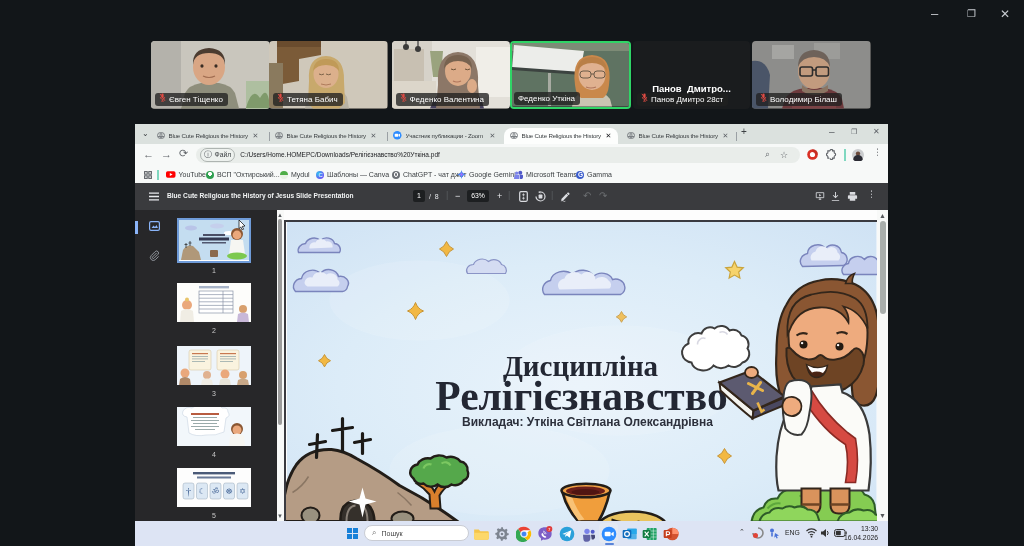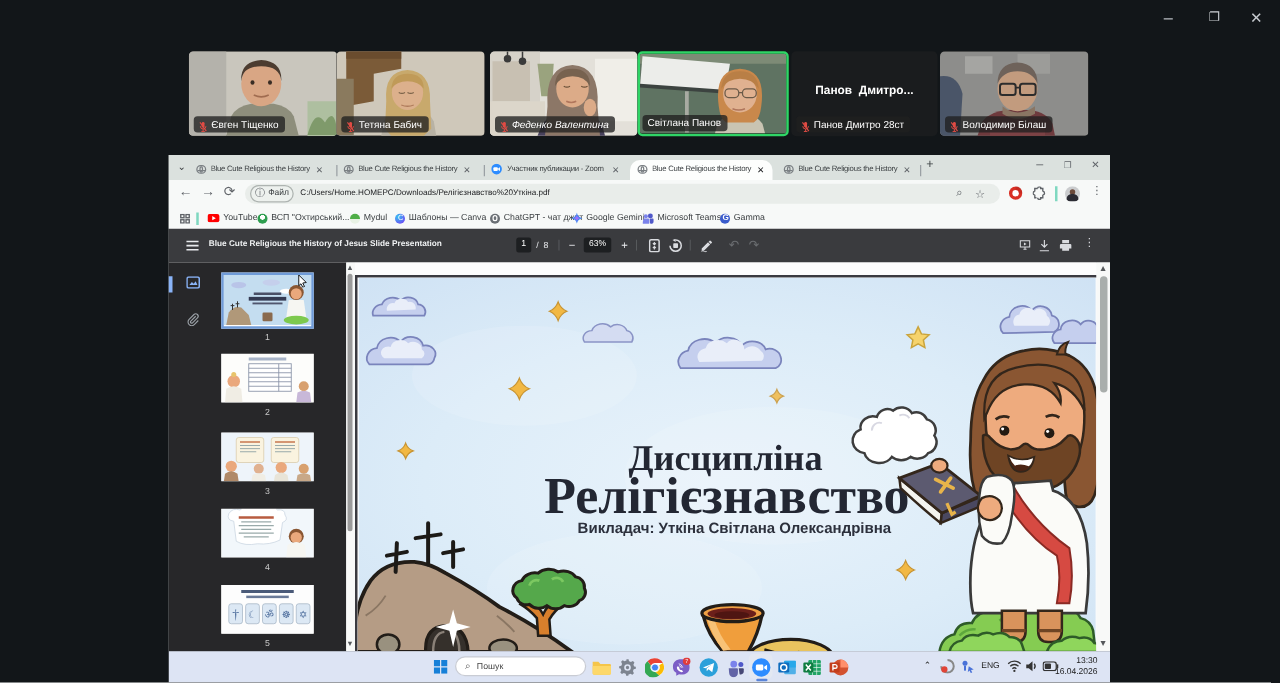--- a/index.html
+++ b/index.html
@@ -2,21 +2,21 @@
 <html><head>
 <meta charset="utf-8">
 <style>
   html,body{margin:0;padding:0;}
   body{width:1024px;height:546px;overflow:hidden;background:#121619;font-family:"Liberation Sans",sans-serif;position:relative;}
   .abs{position:absolute;}
   
   .winctl{color:#c7cbd0;}
   
   .tile{position:absolute;top:41px;width:118.5px;height:67.5px;border-radius:4px;overflow:hidden;background:#222;}
-  .tilelabel{position:absolute;left:4px;bottom:3px;height:13px;background:rgba(32,32,32,.78);border-radius:3px;color:#fff;font-size:8px;line-height:13px;padding:0 5px 0 4px;white-space:nowrap;display:flex;align-items:flex-end;}
+  .tilelabel{position:absolute;left:4px;bottom:3px;height:13px;background:rgba(32,32,32,.78);border-radius:3px;color:#fff;font-size:8px;line-height:13px;padding:0 5px 0 4px;white-space:nowrap;display:flex;align-items:flex-start;}
   
   #chrome{left:135px;top:124px;width:753px;height:397px;background:#f7f9f8;}
   #tabstrip{left:0;top:0;width:753px;height:19.5px;background:#dbe1de;}
   .tab{position:absolute;top:3.5px;height:16px;font-size:6.2px;letter-spacing:-0.2px;color:#3c4043;display:flex;align-items:center;}
   .tabx{color:#5f6368;font-size:7px;margin-left:4px;}
   .globe{width:7.5px;height:7.5px;border-radius:50%;border:1px solid #7a7f83;box-sizing:border-box;position:relative;flex:none;margin-right:4px;}
   .globe:before{content:"";position:absolute;left:50%;top:0;width:55%;height:100%;border:1px solid #7a7f83;border-radius:50%;transform:translateX(-50%);box-sizing:border-box;}
   .globe:after{content:"";position:absolute;left:0;top:50%;width:100%;border-top:1px solid #7a7f83;}
   .tabtitle{overflow:hidden;white-space:nowrap;width:80px;}
   #activetab{left:369px;width:114px;background:#fdfefd;border-radius:8px 8px 0 0;top:3.5px;height:16px;padding:0 6px;box-sizing:border-box;}
@@ -84,21 +84,21 @@
     <path d="M44,30 Q45,18 57,18 Q70,18 70,30 Q66,24 57,24 Q48,24 44,30 Z" fill="#c09a58"></path>
     <path d="M50,33 q2.5,1.5 5,0 M62,33 q-2.5,1.5 -5,0" stroke="#7a6248" stroke-width="1" fill="none"></path>
     <path d="M52,43 q5,2 10,0" stroke="#b07c5c" stroke-width="1" fill="none"></path>
   </svg>
   <div class="tilelabel"><svg width="7" height="9" viewBox="0 0 12 16" style="margin-right:3px;flex:none;">
         <rect x="4" y="1" width="4" height="8" rx="2" fill="#e04b44"></rect>
         <path d="M2,7 a4,4 0 0 0 8,0 M6,11 v3 M3.5,14.5 h5" stroke="#e04b44" stroke-width="1.4" fill="none"></path>
         <path d="M1.5,1.5 L10.5,14" stroke="#e04b44" stroke-width="1.6"></path>
       </svg>Тетяна Бабич</div>
 </div>
-<div class="tile" style="left:391.5px;font-style:italic;">
+<div class="tile" style="left:391.5px;">
   <svg width="118.5" height="67.5" viewBox="0 0 118.5 67.5">
     <rect width="118.5" height="67.5" fill="#e3e0d9"></rect>
     <rect x="0" y="0" width="40" height="67.5" fill="#d6d2c9"></rect>
     <rect x="2" y="8" width="30" height="32" fill="#c8c0b2"></rect>
     <rect x="84" y="6" width="34" height="50" fill="#f0eee8"></rect>
     <path d="M38,10 l3,26 l8,0 l2,-26 Z" fill="#9aa37e"></path>
     <circle cx="14" cy="6" r="3" fill="#3a3a3a"></circle>
       <rect x="13.4" y="0" width="1.2" height="5" fill="#3a3a3a"></rect>
     <circle cx="26" cy="8" r="3" fill="#3a3a3a"></circle>
       <rect x="25.4" y="0" width="1.2" height="7" fill="#3a3a3a"></rect>
@@ -128,24 +128,24 @@
 
     <path d="M60,63.5 L62,56 Q66,50 74,49 L86,49 Q94,50 98,56 L100,63.5 Z" fill="#c9c4b2"></path>
     <path d="M63,42 Q59,13 80,12 Q101,13 97,42 Q96,52 91,55 L69,55 Q64,52 63,42 Z" fill="#c9884b"></path>
     <ellipse cx="80" cy="32" rx="13.5" ry="15" fill="#e0b190"></ellipse>
     <path d="M65,28 Q66,14 80,14 Q94,14 95,28 Q90,20 80,20 Q70,20 65,28 Z" fill="#b97f46"></path>
     <rect x="68" y="28" width="11" height="7" rx="3" fill="none" stroke="#6b5a48" stroke-width="1"></rect>
     <rect x="82" y="28" width="11" height="7" rx="3" fill="none" stroke="#6b5a48" stroke-width="1"></rect>
     <path d="M79,31 l3,0" stroke="#6b5a48" stroke-width="1"></path>
     <path d="M74,44 q5,2 10,0" stroke="#b0765c" stroke-width="1.2" fill="none"></path>
   </svg>
-  <div class="tilelabel" style="bottom:2px;left:2px;">Світлана Панов</div>
+  <div class="tilelabel" style="bottom:2px;left:2px;">Феденко Уткіна</div>
 </div>
 <div class="tile" style="left:633px;width:117px;background:#1a1c1e;">
-  <div style="position:absolute;left:0;top:26px;width:100%;text-align:center;color:#fff;font-size:9.5px;font-weight:bold;">Панов&nbsp; Дмитро...</div>
+  <div style="position:absolute;left:0;top:42px;width:100%;text-align:center;color:#fff;font-size:9.5px;font-weight:bold;">Панов&nbsp; Дмитро...</div>
   <div class="tilelabel"><svg width="7" height="9" viewBox="0 0 12 16" style="margin-right:3px;flex:none;">
         <rect x="4" y="1" width="4" height="8" rx="2" fill="#e04b44"></rect>
         <path d="M2,7 a4,4 0 0 0 8,0 M6,11 v3 M3.5,14.5 h5" stroke="#e04b44" stroke-width="1.4" fill="none"></path>
         <path d="M1.5,1.5 L10.5,14" stroke="#e04b44" stroke-width="1.6"></path>
       </svg>Панов Дмитро 28ст</div>
 </div>
 <div class="tile" style="left:752px;">
   <svg width="118.5" height="67.5" viewBox="0 0 118.5 67.5">
     <rect width="118.5" height="67.5" fill="#8d8d8b"></rect>
     <rect x="20" y="4" width="22" height="14" fill="#a5a5a2"></rect>

